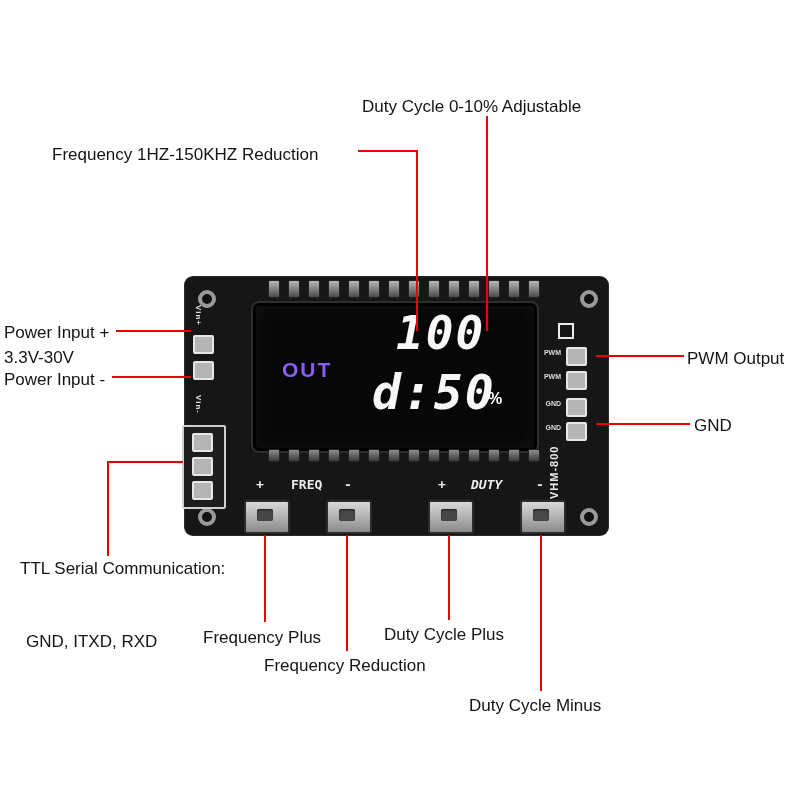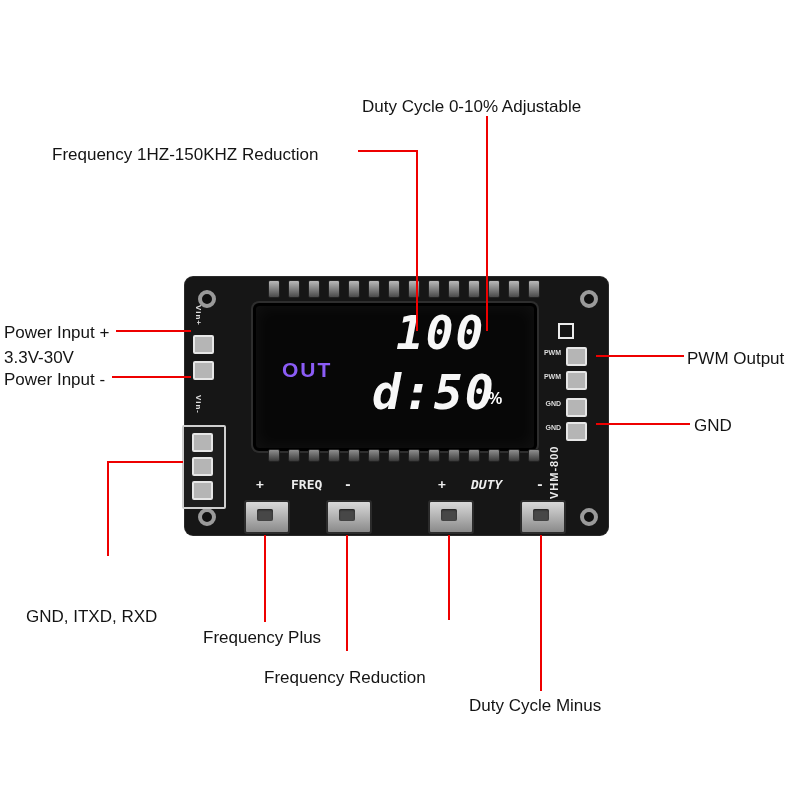--- a/index.html
+++ b/index.html
@@ -154,20 +154,22 @@
   <div class="ann center" style="left:4px;top:321px;width:112px;">
     <div>Power Input +</div>
     <div>3.3V-30V</div>
   </div>
   <div class="ann center" style="left:4px;top:368px;width:108px;">Power Input -</div>
 
   <div class="ann" style="left:687px;top:347px;">PWM Output</div>
   <div class="ann" style="left:694px;top:414px;">GND</div>
 
   <div class="ann" style="left:20px;top:557px;">
+    <div>TTL Serial Communication:</div>
     <div style="padding-left:6px;margin-top:48px;">GND, ITXD, RXD</div>
   </div>
 
   <div class="ann" style="left:203px;top:626px;">Frequency Plus</div>
-  <div class="ann" style="left:264px;top:654px;margin-top:12px;">Frequency Reduction</div>
+  <div class="ann" style="left:384px;top:623px;">Duty Cycle Plus</div>
+  <div class="ann" style="left:264px;top:654px;">Frequency Reduction</div>
   <div class="ann" style="left:469px;top:694px;">Duty Cycle Minus</div>
 
 </div>
 
 </body></html>

